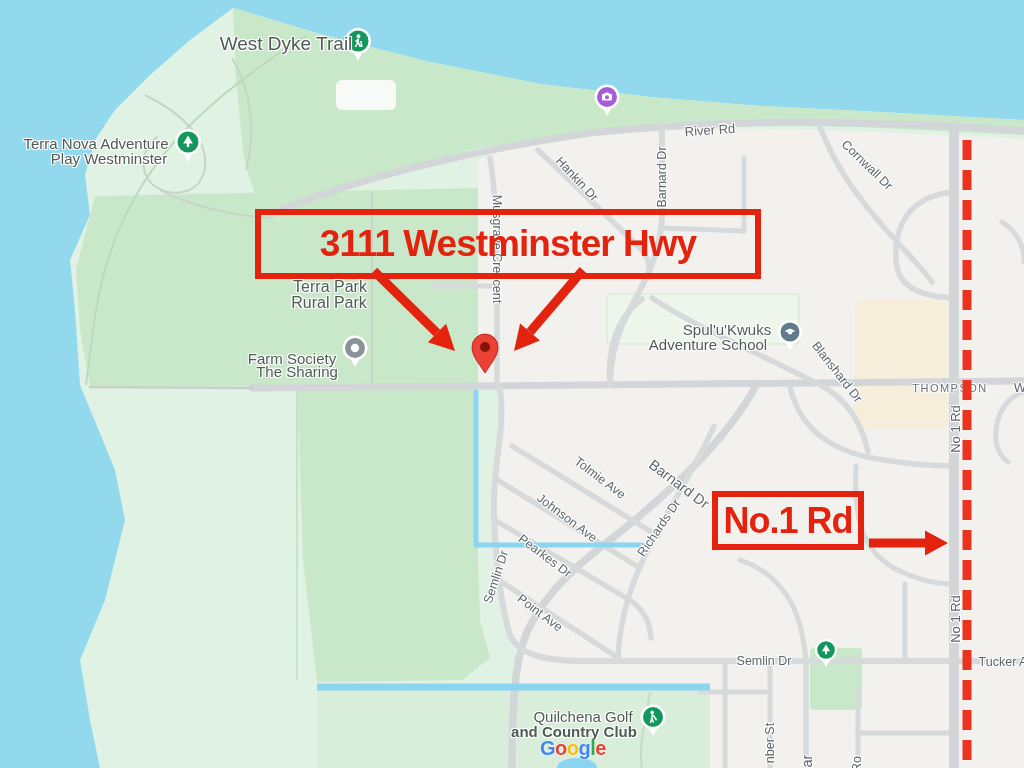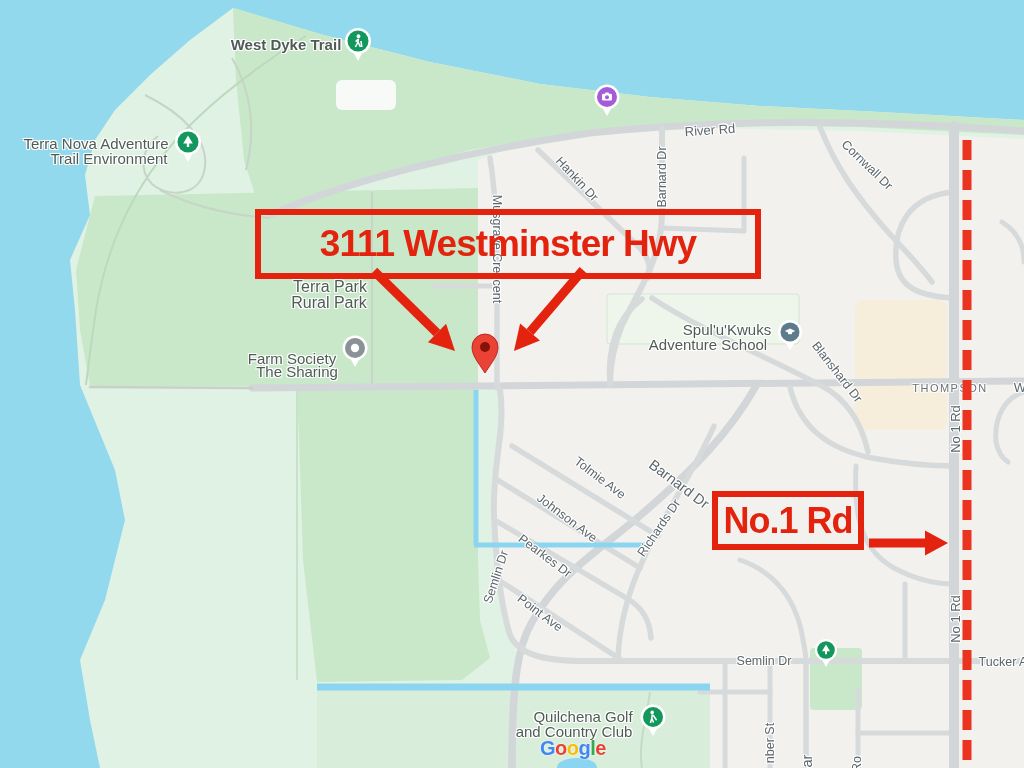--- a/index.html
+++ b/index.html
@@ -187,31 +187,31 @@
     <div class="lbl" style="left:659px;top:528px;transform:translate(-50%,-50%) rotate(-56deg);">Richards Dr</div>
     <div class="lbl road-big" style="left:679px;top:484px;transform:translate(-50%,-50%) rotate(37deg);">Barnard Dr</div>
     <div class="lbl" style="left:496px;top:577px;transform:translate(-50%,-50%) rotate(-72deg);">Semlin Dr</div>
     <div class="lbl" style="left:764px;top:661px;transform:translate(-50%,-50%);">Semlin Dr</div>
     <div class="lbl" style="left:1006px;top:662px;transform:translate(-50%,-50%);">Tucker Av</div>
     <div class="lbl" style="left:770px;top:743px;transform:translate(-50%,-50%) rotate(-90deg);">nber St</div>
     <div class="lbl road-big" style="left:807px;top:766px;transform:translate(-50%,-50%) rotate(-90deg);">Bar</div>
     <div class="lbl" style="left:857px;top:764px;transform:translate(-50%,-50%) rotate(-90deg);">Ro</div>
     <div class="lbl" style="left:1020px;top:387px;transform:translate(-50%,-50%);font-size:13px;">W</div>
 
-    <div class="lbl area" style="left:286px;top:44px;transform:translate(-50%,-50%);font-size:15px;font-weight:bold;">West Dyke Trail</div>
+    <div class="lbl area" style="left:286px;top:44px;transform:translate(-50%,-50%);font-size:19px;">West Dyke Trail</div>
     <div class="lbl area" style="left:96px;top:143px;transform:translate(-50%,-50%);">Terra Nova Adventure</div>
-    <div class="lbl area" style="left:109px;top:158px;transform:translate(-50%,-50%);">Trail Environment</div>
+    <div class="lbl area" style="left:109px;top:158px;transform:translate(-50%,-50%);">Play Westminster</div>
     <div class="lbl area big" style="left:330px;top:287px;transform:translate(-50%,-50%);">Terra Park</div>
     <div class="lbl area big" style="left:329px;top:303px;transform:translate(-50%,-50%);">Rural Park</div>
     <div class="lbl area" style="left:297px;top:346px;transform:translate(-50%,-50%);margin-top:25px;">The Sharing</div>
     <div class="lbl area" style="left:292px;top:358px;transform:translate(-50%,-50%);">Farm Society</div>
     <div class="lbl area" style="left:727px;top:329px;transform:translate(-50%,-50%);">Spul'u'Kwuks</div>
     <div class="lbl area" style="left:708px;top:344px;transform:translate(-50%,-50%);">Adventure School</div>
     <div class="lbl area" style="left:583px;top:716px;transform:translate(-50%,-50%);">Quilchena Golf</div>
-    <div class="lbl area" style="left:574px;top:731px;transform:translate(-50%,-50%);">and Country Club</div>
+    <div class="lbl area" style="left:574px;top:731px;transform:translate(-50%,-50%);font-weight:bold;">and Country Club</div>
   </div>
 
   <div id="glogo">
     <span style="color:#4285F4">G</span><span style="color:#EA4335">o</span><span style="color:#FBBC05">o</span><span style="color:#4285F4">g</span><span style="color:#34A853">l</span><span style="color:#EA4335">e</span>
   </div>
 
   <svg id="annot" width="1024" height="768" viewBox="0 0 1024 768">
 
     <line x1="967" y1="140" x2="967" y2="768" stroke="#ea3420" stroke-width="9" stroke-dasharray="20 10"></line>
 

